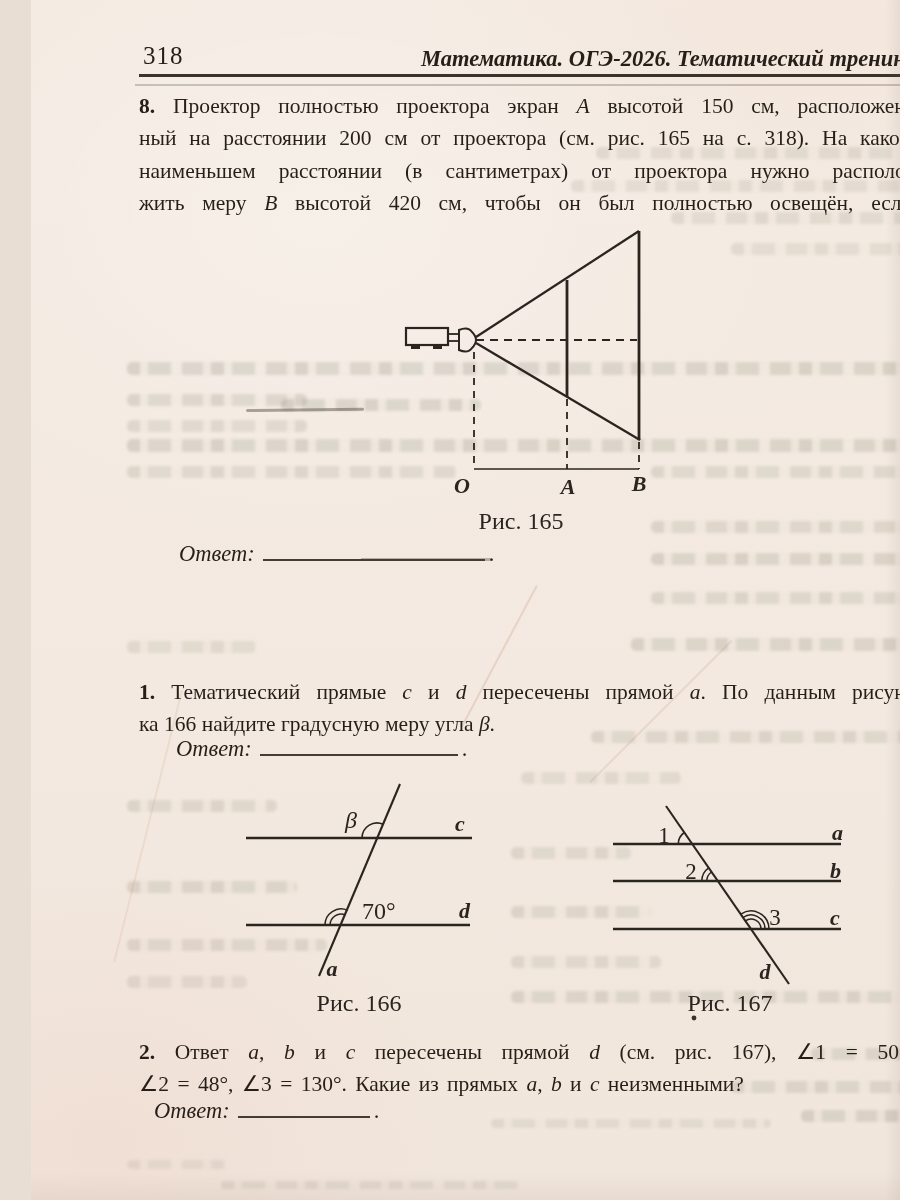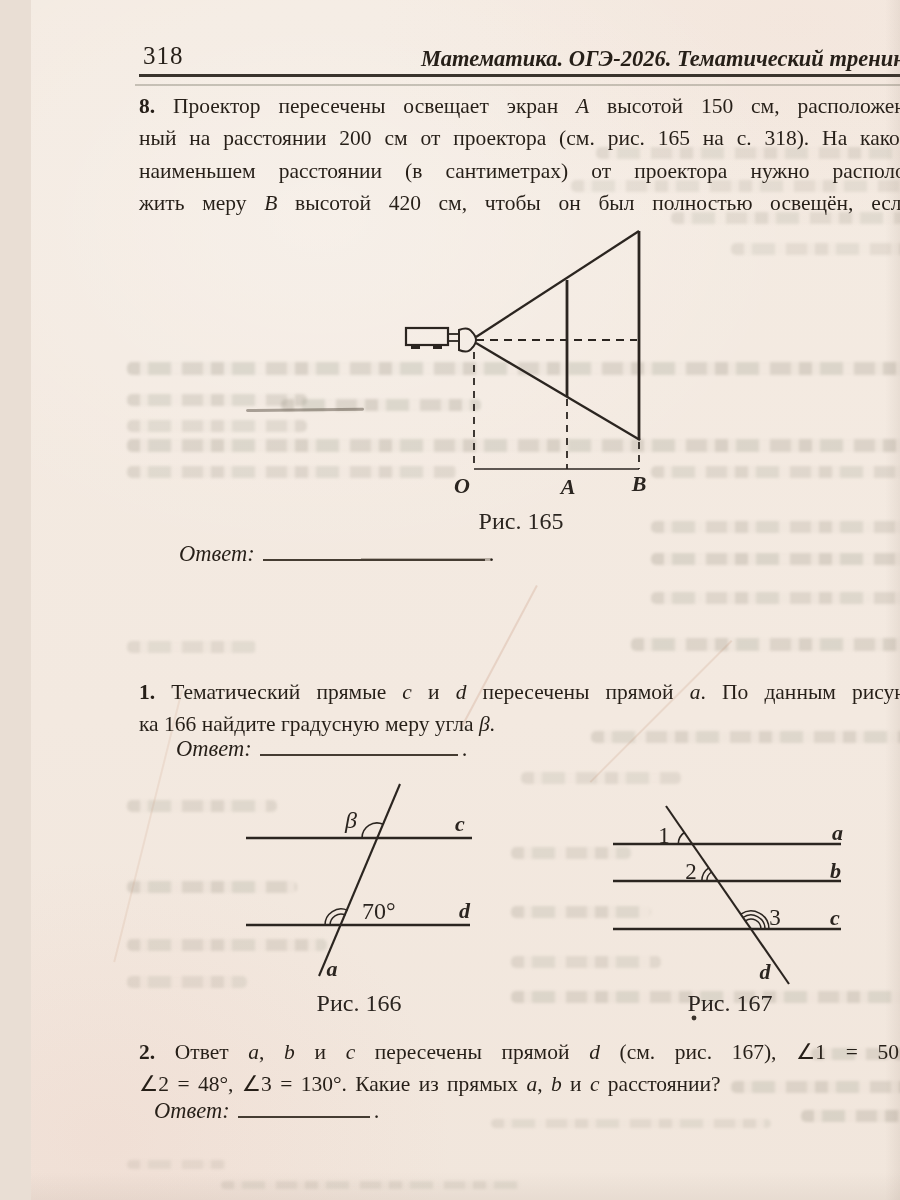--- a/index.html
+++ b/index.html
@@ -98,21 +98,21 @@
   <div class="scratch" style="left:505px;top:585px;width:2px;height:160px;background:rgba(195,145,115,.25);transform:rotate(28deg);"></div>
   <div class="scratch" style="left:700px;top:640px;width:2px;height:200px;background:rgba(195,145,115,.2);transform:rotate(45deg);"></div>
   <div class="scratch" style="left:150px;top:690px;width:2px;height:280px;background:rgba(200,150,120,.16);transform:rotate(14deg);"></div>
 
   <div class="page-num">318</div>
   <div class="header-title">Математика. ОГЭ-2026. Тематический тренинг</div>
   <div class="rule-main"></div>
   <div class="rule-ghost"></div>
 
   <div class="prob p8">
-    <div class="jline"><span class="b">8.</span><span> Проектор пересечены освещает экран </span><span class="i">A</span><span> высотой 150 см, расположен-</span></div>
+    <div class="jline"><span class="b">8.</span><span> Проектор полностью проектора экран </span><span class="i">A</span><span> высотой 150 см, расположен-</span></div>
     <div class="jline"><span>ный на расстоянии 200 см от проектора (см. рис. 165 на с. 318). На каком</span></div>
     <div class="jline"><span>наименьшем расстоянии (в сантиметрах) от проектора нужно располо-</span></div>
     <div class="jline"><span>жить меру </span><span class="i">B</span><span> высотой 420 см, чтобы он был полностью освещён, если</span></div>
   </div>
 
   <div class="fig" style="left:290px;top:210px;">
     <svg width="420" height="330" viewBox="290 210 420 330">
       <g>
         <rect x="375" y="328" width="42" height="17" class="figline" stroke-width="2.2"></rect>
         <rect x="380" y="345" width="9" height="4" fill="#2b2520"></rect>
@@ -186,21 +186,21 @@
       <text x="799" y="878" class="figtext lbl">b</text>
       <text x="799" y="925" class="figtext lbl">c</text>
       <text x="734" y="979" text-anchor="middle" class="figtext lbl">d</text>
       <text x="699" y="1011" text-anchor="middle" class="figtext cap">Рис. 167</text>
       <circle cx="663" cy="1018" r="2.4" fill="#3a332c"></circle>
     </svg>
   </div>
 
   <div class="prob p2">
     <div class="jline"><span class="b">2.</span><span> Ответ </span><span class="i">a</span><span>, </span><span class="i">b</span><span> и </span><span class="i">c</span><span> пересечены прямой </span><span class="i">d</span><span> (см. рис. 167), ∠1 = 50°,</span></div>
-    <div class="lline ws"><span>∠2 = 48°, ∠3 = 130°. Какие из прямых </span><span class="i">a</span><span>, </span><span class="i">b</span><span> и </span><span class="i">c</span><span> расстоянии?</span></div>
+    <div class="lline ws"><span>∠2 = 48°, ∠3 = 130°. Какие из прямых </span><span class="i">a</span><span>, </span><span class="i">b</span><span> и </span><span class="i">c</span><span> неизменными?</span></div>
   </div>
 
   <div class="ans a3">
     <span>Ответ:</span><span class="blank"></span><span class="dot">.</span>
   </div>
 
   <div class="edge-shade"></div>
   <div class="bottom-shade"></div>
 </div>
 

